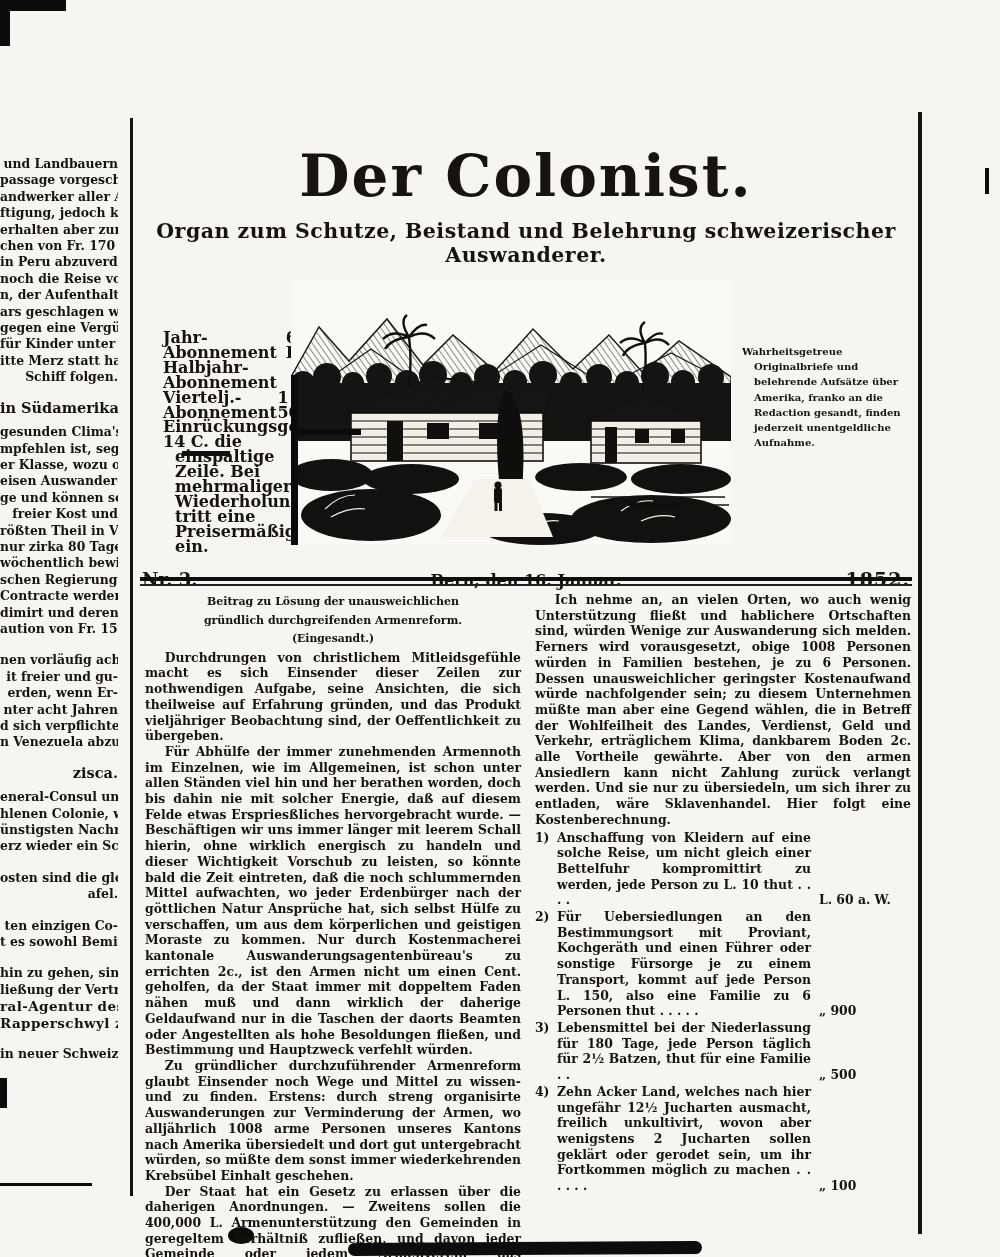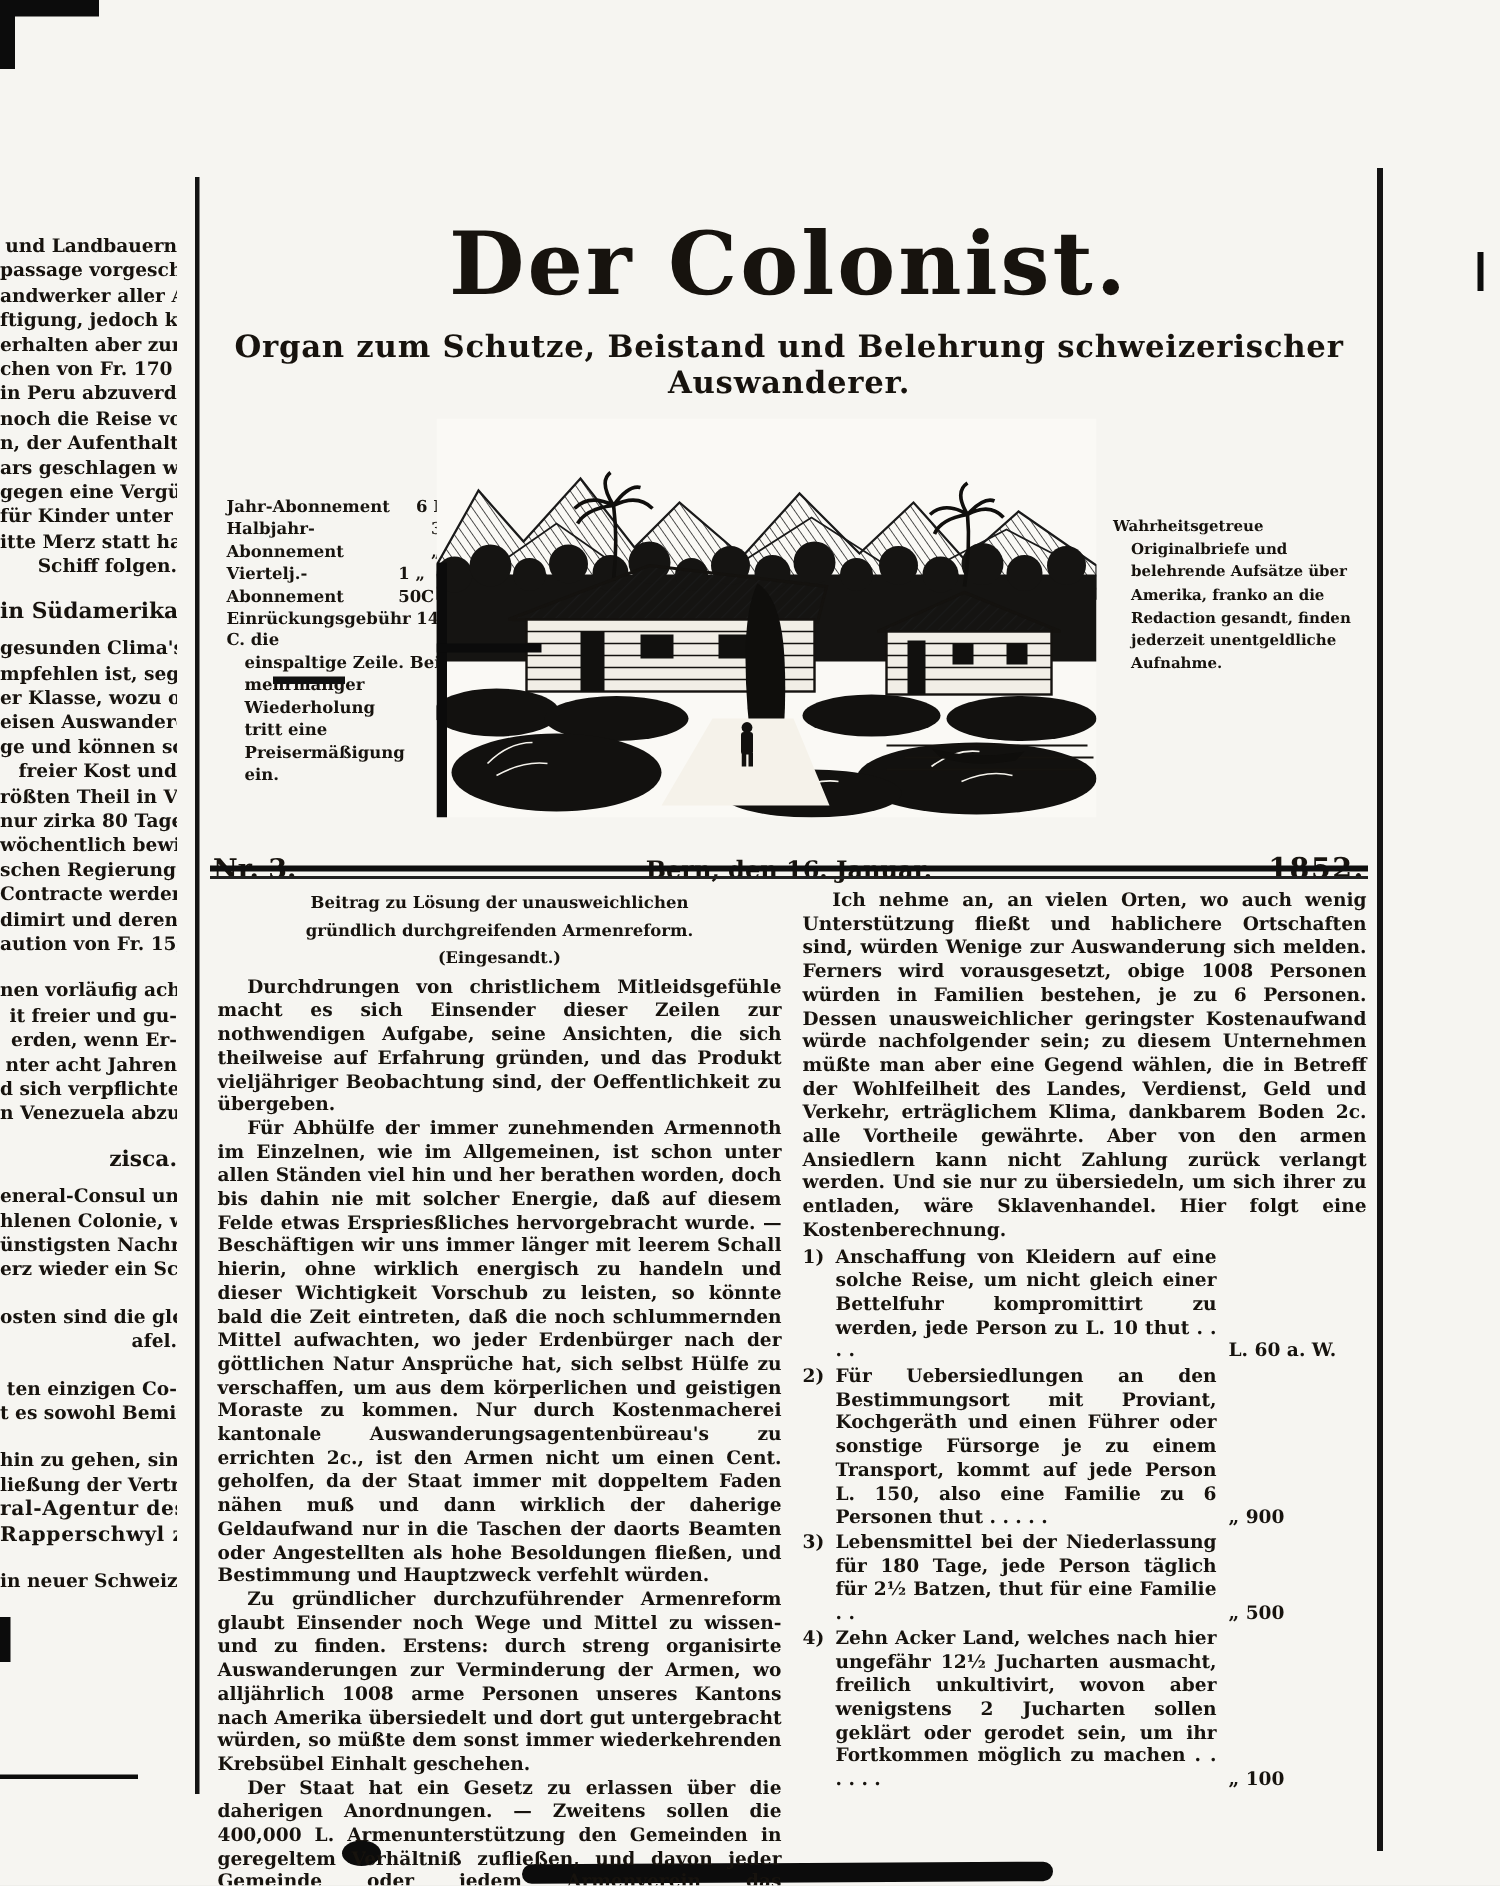--- a/index.html
+++ b/index.html
@@ -25,22 +25,22 @@
   #masthead-title{
     position:absolute;left:140px;top:142px;width:772px;text-align:center;
     font-size:58px;font-weight:bold;letter-spacing:2px;
   }
   #masthead-subtitle{
     position:absolute;left:140px;top:219px;width:772px;text-align:center;
     font-size:20.5px;font-weight:bold;letter-spacing:.5px;
   }
   
   #sub-block{
-    position:absolute;left:151px;top:331px;width:154px;
-    font-size:11px;line-height:14.9px;font-weight:bold;
+    position:absolute;left:163px;top:331px;width:154px;
+    font-size:16px;line-height:14.9px;font-weight:bold;
   }
   .sub-line{display:flex;justify-content:space-between;}
   .sub-line.ind{padding-left:12px;justify-content:flex-start;}
   .sub-rule{position:absolute;left:182px;top:451px;width:48px;height:5px;background:#111;}
   #note-block{
     position:absolute;left:742px;top:344px;width:172px;
     font-size:10px;line-height:15.2px;font-weight:bold;
   }
   #note-block p{margin:0;padding-left:12px;text-indent:-12px;}
   

